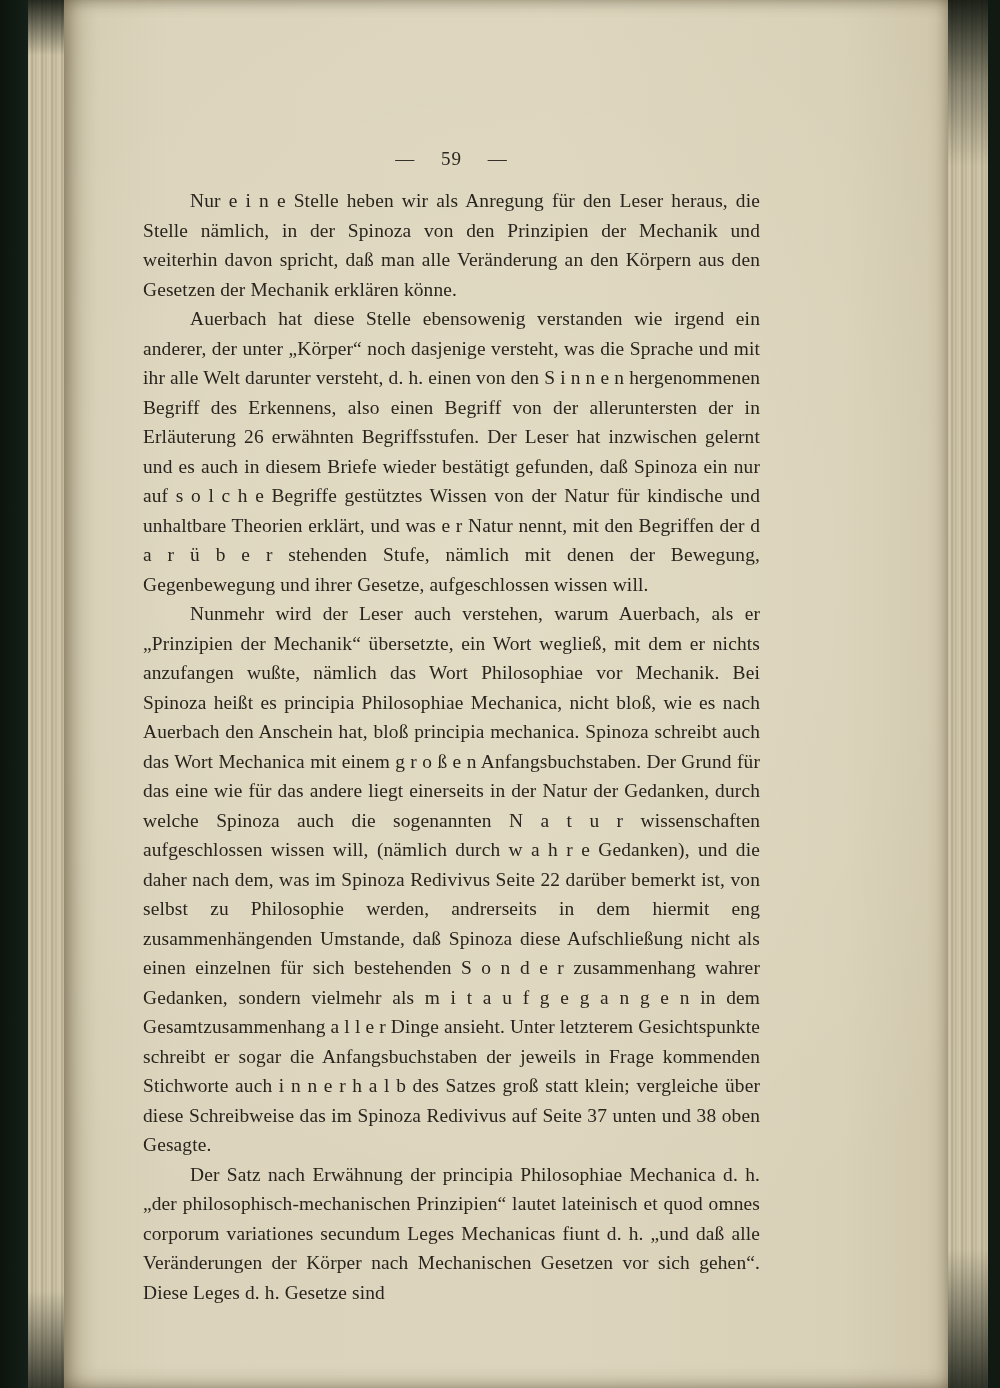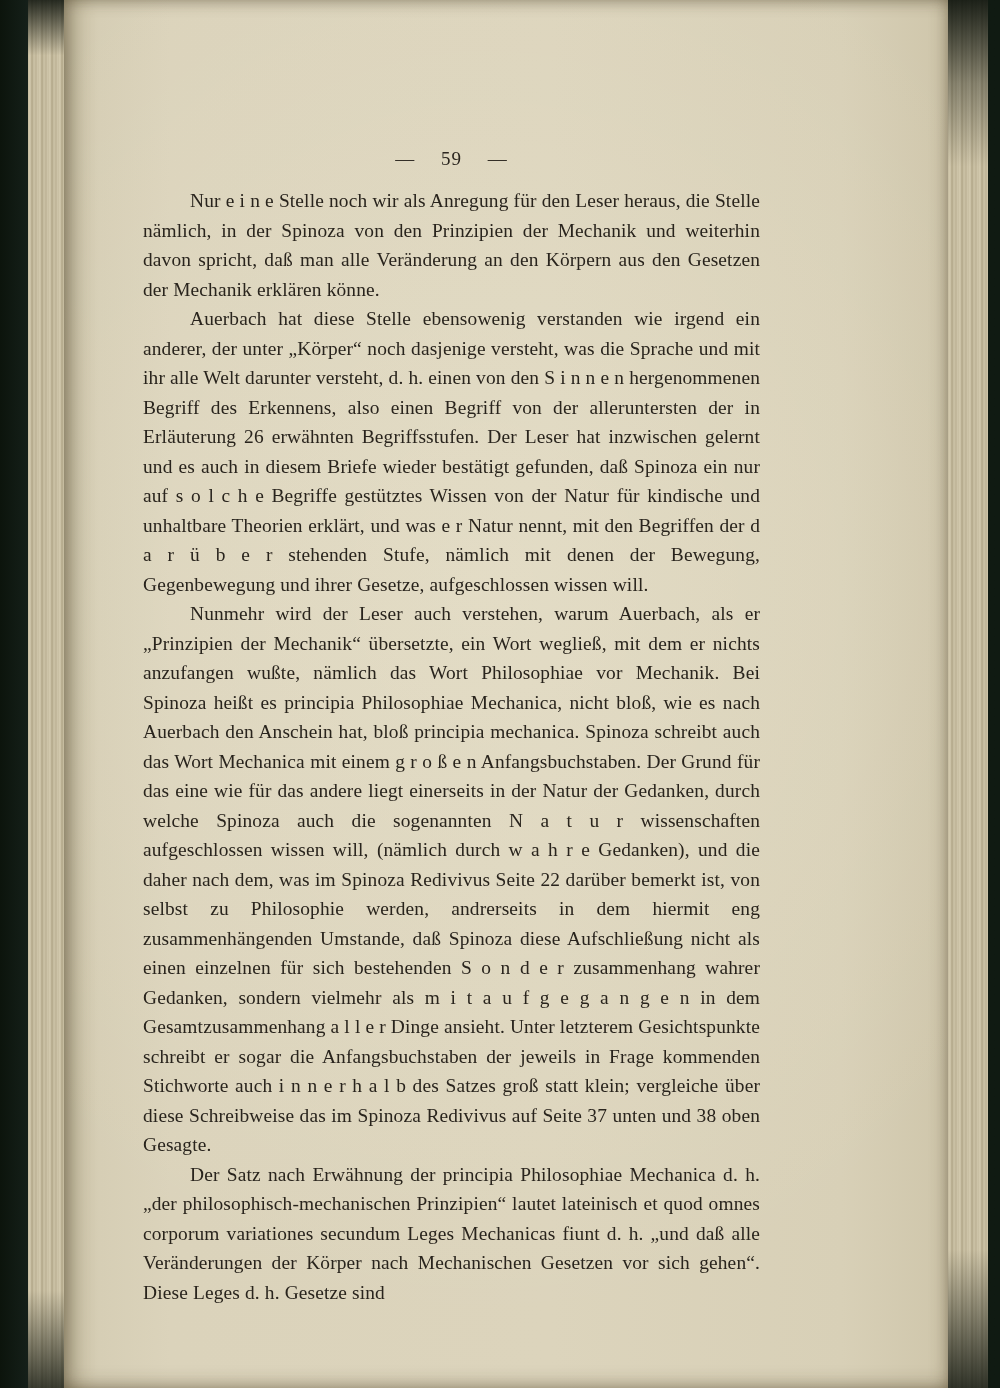--- a/index.html
+++ b/index.html
@@ -92,21 +92,21 @@
 
   <div class="edge edge-left"></div>
   <div class="edge edge-right"></div>
 
   <div class="page">
 
     <div class="page-number">— 59 —</div>
 
     <div class="text-block">
 
-      <p class="para">Nur e i n e Stelle noch wir als Anregung für den Leser heraus, die Stelle nämlich, in der Spinoza von den Prinzipien der Mechanik und weiterhin davon spricht, daß man alle Veränderung an den Körpern aus den Gesetzen der Mechanik erklären könne.</p>
+      <p class="para">Nur e i n e Stelle heben wir als Anregung für den Leser heraus, die Stelle nämlich, in der Spinoza von den Prinzipien der Mechanik und weiterhin davon spricht, daß man alle Veränderung an den Körpern aus den Gesetzen der Mechanik erklären könne.</p>
 
       <p class="para">Auerbach hat diese Stelle ebensowenig verstanden wie irgend ein anderer, der unter „Körper“ noch dasjenige versteht, was die Sprache und mit ihr alle Welt darunter versteht, d. h. einen von den S i n n e n hergenommenen Begriff des Erkennens, also einen Begriff von der alleruntersten der in Erläuterung 26 erwähnten Begriffsstufen. Der Leser hat inzwischen gelernt und es auch in diesem Briefe wieder bestätigt gefunden, daß Spinoza ein nur auf s o l c h e Begriffe gestütztes Wissen von der Natur für kindische und unhaltbare Theorien erklärt, und was e r Natur nennt, mit den Begriffen der d a r ü b e r stehenden Stufe, nämlich mit denen der Bewegung, Gegenbewegung und ihrer Gesetze, aufgeschlossen wissen will.</p>
 
       <p class="para">Nunmehr wird der Leser auch verstehen, warum Auerbach, als er „Prinzipien der Mechanik“ übersetzte, ein Wort wegließ, mit dem er nichts anzufangen wußte, nämlich das Wort Philosophiae vor Mechanik. Bei Spinoza heißt es principia Philosophiae Mechanica, nicht bloß, wie es nach Auerbach den Anschein hat, bloß principia mechanica. Spinoza schreibt auch das Wort Mechanica mit einem g r o ß e n Anfangsbuchstaben. Der Grund für das eine wie für das andere liegt einerseits in der Natur der Gedanken, durch welche Spinoza auch die sogenannten N a t u r wissenschaften aufgeschlossen wissen will, (nämlich durch w a h r e Gedanken), und die daher nach dem, was im Spinoza Redivivus Seite 22 darüber bemerkt ist, von selbst zu Philosophie werden, andrerseits in dem hiermit eng zusammenhängenden Umstande, daß Spinoza diese Aufschließung nicht als einen einzelnen für sich bestehenden S o n d e r zusammenhang wahrer Gedanken, sondern vielmehr als m i t  a u f g e g a n g e n in dem Gesamtzusammenhang a l l e r Dinge ansieht. Unter letzterem Gesichtspunkte schreibt er sogar die Anfangsbuchstaben der jeweils in Frage kommenden Stichworte auch i n n e r h a l b des Satzes groß statt klein; vergleiche über diese Schreibweise das im Spinoza Redivivus auf Seite 37 unten und 38 oben Gesagte.</p>
 
       <p class="para"><span>Der Satz nach Erwähnung der principia Philosophiae Mechanica d. h. „</span><span class="italic">der philosophisch-mechanischen Prinzipien</span><span>“ lautet lateinisch et quod omnes corporum variationes secundum Leges Mechanicas fiunt d. h. „</span><span class="italic">und daß alle Veränderungen der Körper nach Mechanischen Gesetzen vor sich gehen</span><span>“.  Diese Leges d. h. Gesetze sind</span></p>
 
     </div>
   </div>
 </div>

